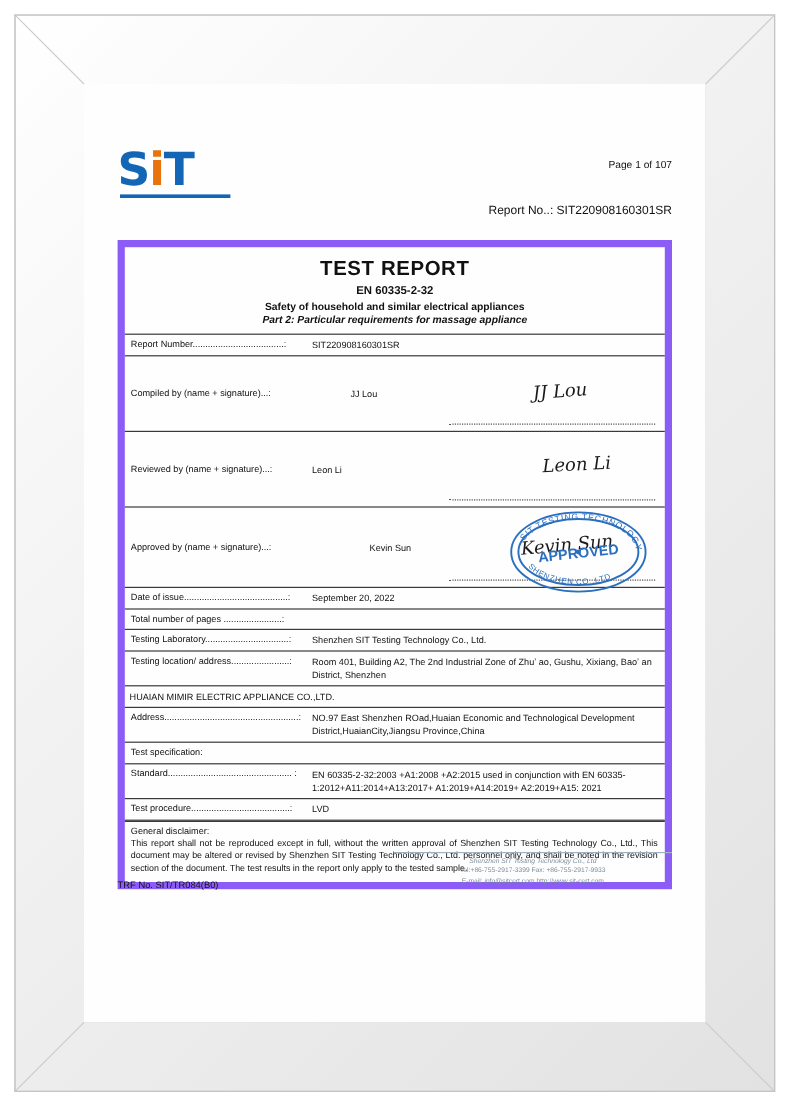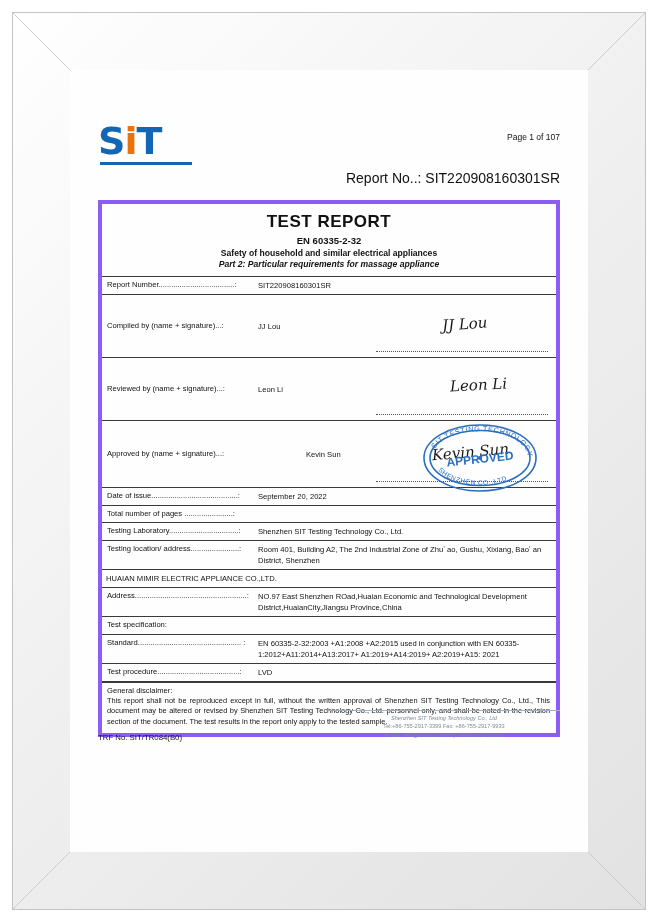--- a/index.html
+++ b/index.html
@@ -85,31 +85,31 @@
     position: absolute;
     right: 0;
     top: 10px;
     font-size: 8.5px;
     color: #111;
   }
   .reportno {
     position: absolute;
     right: 0;
     top: 48px;
-    font-size: 14px;
+    font-size: 10px;
     color: #111;
   }
 
   
   .doc {
     position: absolute;
     left: 28px;
     top: 130px;
     width: 462px;
-    border: 4px solid #8b5cf6;
+    border: 6px solid #8b5cf6;
     box-sizing: border-box;
     font-size: 8px;
     color: #111;
   }
 
   .title-block {
     text-align: center;
     padding: 8px 6px 7px 6px;
     border-bottom: 1px solid #3a3a3a;
   }
@@ -149,21 +149,21 @@
     font-size: 7.6px;
     line-height: 1.35;
   }
   .val {
     flex: 1;
     padding: 3px 5px 3px 4px;
     box-sizing: border-box;
     font-size: 7.6px;
     line-height: 1.45;
   }
-  .tall-1 { min-height: 62px; }
+  .tall-1 { min-height: 62px; gap: 32px; }
   .tall-2 { min-height: 62px; }
   .tall-3 { min-height: 66px; gap: 48px; }
   .lbl-mid { display: flex; align-items: center; }
   .val-mid { display: flex; align-items: center; }
 
   .sig-line {
     position: absolute;
     right: 8px;
     bottom: 5px;
     width: 172px;

